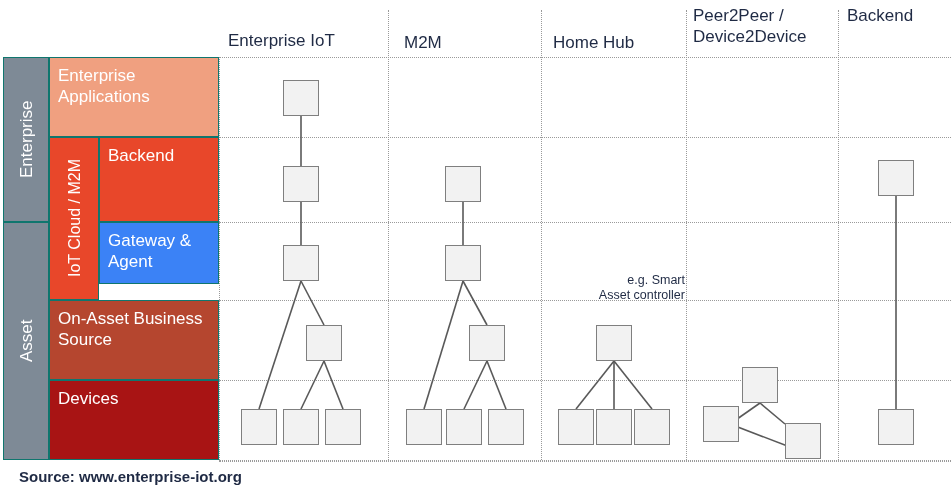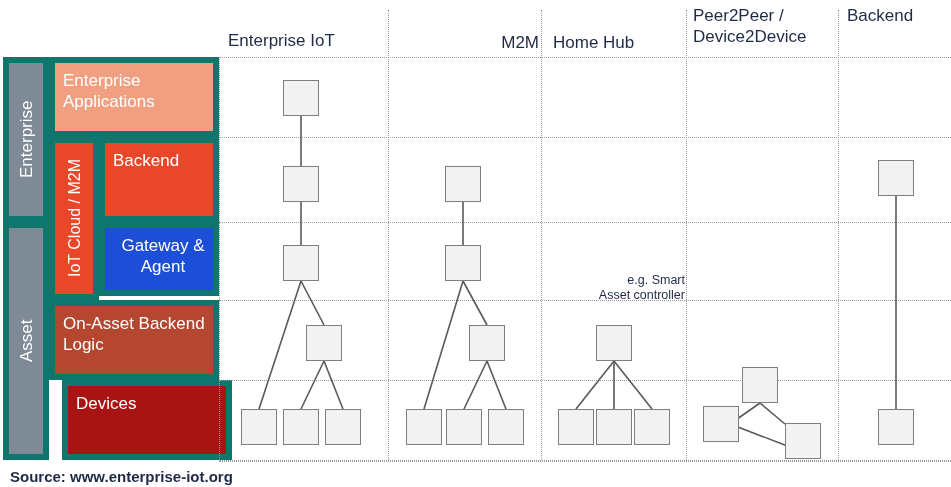--- a/index.html
+++ b/index.html
@@ -35,21 +35,21 @@
   
   .band{
     position:absolute;
     box-sizing:border-box;
     color:#ffffff;
     font-size:17px;
     line-height:21px;
     display:flex;
     align-items:center;
     padding:0 0 0 8px;
-    border:6px solid #0f766e;
+    border:1px solid #0f766e;
   }
   .band.vertical{
     writing-mode:vertical-rl;
     transform:rotate(180deg);
     justify-content:center;
     align-items:center;
     padding:0;
     text-align:center;
   }
   .band.top{align-items:flex-start;padding-top:7px;}
@@ -88,21 +88,21 @@
   }
 </style>
 </head>
 <body>
 
 <div id="root">
 
   <div class="colhead" style="left:228px;top:16px;width:158px;height:48px;align-items:center;">
     <span>Enterprise IoT</span>
   </div>
-  <div class="colhead" style="left:404px;top:5px;width:135px;height:48px;justify-content:flex-end;">
+  <div class="colhead" style="left:404px;top:5px;width:135px;height:48px;">
     <span>M2M</span>
   </div>
   <div class="colhead" style="left:553px;top:5px;width:130px;height:48px;">
     <span>Home Hub</span>
   </div>
   <div class="colhead" style="left:693px;top:5px;width:145px;height:48px;display:block;">
     <div>Peer2Peer /</div>
     <div>Device2Device</div>
   </div>
   <div class="colhead" style="left:847px;top:5px;width:104px;height:48px;display:block;">
@@ -120,27 +120,27 @@
     <span>Enterprise Applications</span>
   </div>
 
   <div class="band vertical" style="left:49px;top:137px;width:50px;height:163px;background:#e8472a;font-size:16px;">
     <span>IoT Cloud / M2M</span>
   </div>
 
   <div class="band top" style="left:99px;top:137px;width:120px;height:85px;background:#e8472a;">
     <span>Backend</span>
   </div>
-  <div class="band top" style="left:99px;top:222px;width:120px;height:74px;background:#1d4ed8;text-align:center;">
+  <div class="band top" style="left:99px;top:222px;width:120px;height:62px;background:#3b82f6;">
     <span>Gateway &amp; Agent</span>
   </div>
   <div class="band top" style="left:49px;top:300px;width:170px;height:80px;background:#b5462f;">
-    <span>On-Asset Backend Logic</span>
-  </div>
-  <div class="band top" style="left:49px;top:380px;width:170px;height:80px;background:#a81414;margin-left:13px;">
+    <span>On-Asset Business Source</span>
+  </div>
+  <div class="band top" style="left:49px;top:380px;width:170px;height:80px;background:#a81414;">
     <span>Devices</span>
   </div>
 
   <div class="hsep" style="left:219px;top:57px;width:732px;"></div>
   <div class="hsep" style="left:219px;top:137px;width:732px;"></div>
   <div class="hsep" style="left:219px;top:222px;width:732px;"></div>
   <div class="hsep" style="left:219px;top:300px;width:732px;"></div>
   <div class="hsep" style="left:219px;top:380px;width:732px;"></div>
   <div class="hsep" style="left:219px;top:460px;width:732px;"></div>
 
@@ -205,15 +205,15 @@
 
   <div class="node" style="left:878px;top:160px;width:36px;height:36px;"></div>
   <div class="node" style="left:878px;top:409px;width:36px;height:36px;"></div>
 
   <div class="annot" style="left:545px;top:273px;width:140px;text-align:right;">
     <div>e.g. Smart</div>
     <div>Asset controller</div>
   </div>
 
   <div class="footrule" style="left:219px;top:461px;width:732px;"></div>
-  <div class="footer" style="left:10px;top:468px;">Source: www.enterprise-iot.org</div>
+  <div class="footer" style="left:19px;top:468px;">Source: www.enterprise-iot.org</div>
 
 </div>
 
 </body></html>

